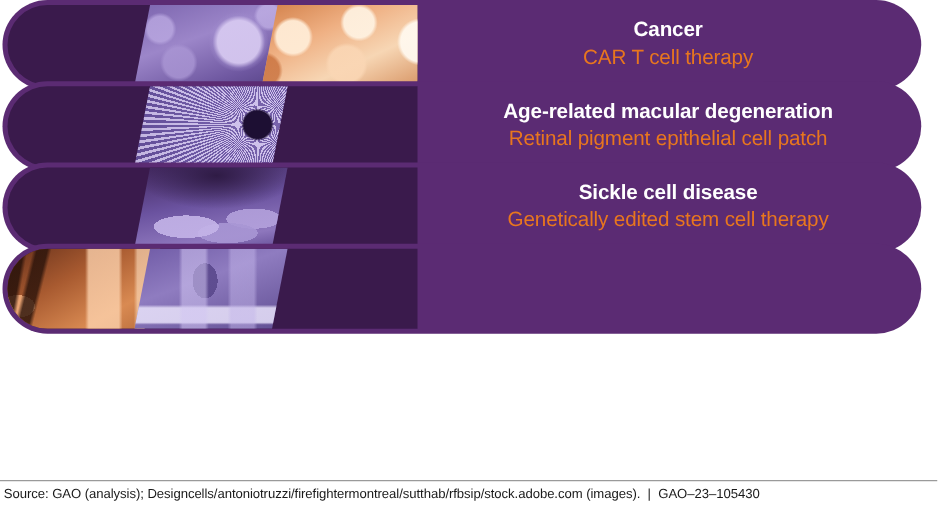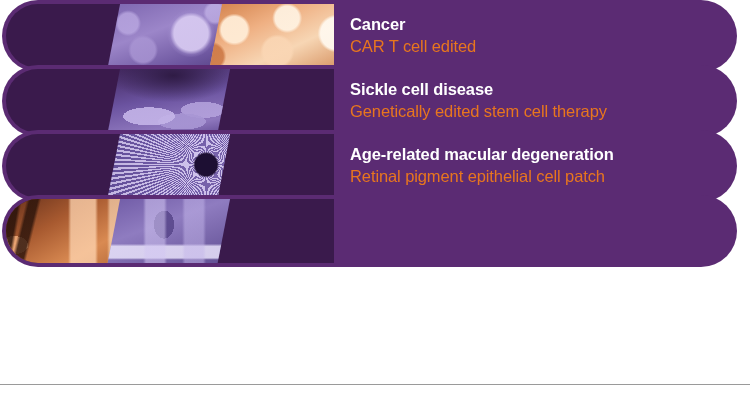--- a/index.html
+++ b/index.html
@@ -27,20 +27,21 @@
     top: 0;
     width: 750px;
   }
 
   
   .row {
     position: relative;
     height: 60px;
     margin-bottom: 5px;
     margin-left: 2px;
+    text-align: center;
   }
 
   .pill {
     position: absolute;
     left: 0;
     top: 0;
     width: 735px;
     height: 72px;
     background: #5b2b73;
     border-radius: 36px;
@@ -287,21 +288,43 @@
             <div class="panel p2">
                 <div class="art art-cancer-p"></div>
               </div>
             <div class="panel p3">
                 <div class="art art-cancer-o2"></div>
               </div>
           </div>
         </div>
         <div class="text-block">
           <div class="disease">Cancer</div>
-          <div class="therapy">CAR T cell edited</div>
+          <div class="therapy">CAR T cell therapy</div>
+        </div>
+      </div>
+    </div>
+
+    <div class="row">
+      <div class="pill">
+        <div class="thumb-frame">
+          <div class="thumb">
+            <div class="panel p1">
+                <div class="art art-eye-o"></div>
+              </div>
+            <div class="panel p2">
+                <div class="art art-eye-p"></div>
+              </div>
+            <div class="panel p3">
+                <div class="art art-eye-o2"></div>
+              </div>
+          </div>
+        </div>
+        <div class="text-block">
+          <div class="disease">Age-related macular degeneration</div>
+          <div class="therapy">Retinal pigment epithelial cell patch</div>
         </div>
       </div>
     </div>
 
     <div class="row">
       <div class="pill">
         <div class="thumb-frame">
           <div class="thumb">
             <div class="panel p1">
                 <div class="art art-rbc-o"></div>
@@ -314,42 +337,20 @@
               </div>
           </div>
         </div>
         <div class="text-block">
           <div class="disease">Sickle cell disease</div>
           <div class="therapy">Genetically edited stem cell therapy</div>
         </div>
       </div>
     </div>
 
-    <div class="row">
-      <div class="pill">
-        <div class="thumb-frame">
-          <div class="thumb">
-            <div class="panel p1">
-                <div class="art art-eye-o"></div>
-              </div>
-            <div class="panel p2">
-                <div class="art art-eye-p"></div>
-              </div>
-            <div class="panel p3">
-                <div class="art art-eye-o2"></div>
-              </div>
-          </div>
-        </div>
-        <div class="text-block">
-          <div class="disease">Age-related macular degeneration</div>
-          <div class="therapy">Retinal pigment epithelial cell patch</div>
-        </div>
-      </div>
-    </div>
-
 
     <div class="row">
       <div class="pill">
         <div class="thumb-frame">
           <div class="thumb">
             <div class="panel p1">
                 <div class="art art-lab-o"></div>
               </div>
             <div class="panel p2">
                 <div class="art art-lab-p"></div>
@@ -359,14 +360,15 @@
               </div>
           </div>
         </div>
       </div>
     </div>
 
   </div>
 
   <div class="footer-rule"></div>
 
+  <div class="source"><span>Source: GAO (analysis); Designcells/antoniotruzzi/firefightermontreal/sutthab/rfbsip/stock.adobe.com (images).</span><span class="src-sep">&nbsp; </span><span>|</span><span class="src-sep">&nbsp; </span><span>GAO–23–105430</span></div>
 
 </div>
 
 </body></html>

